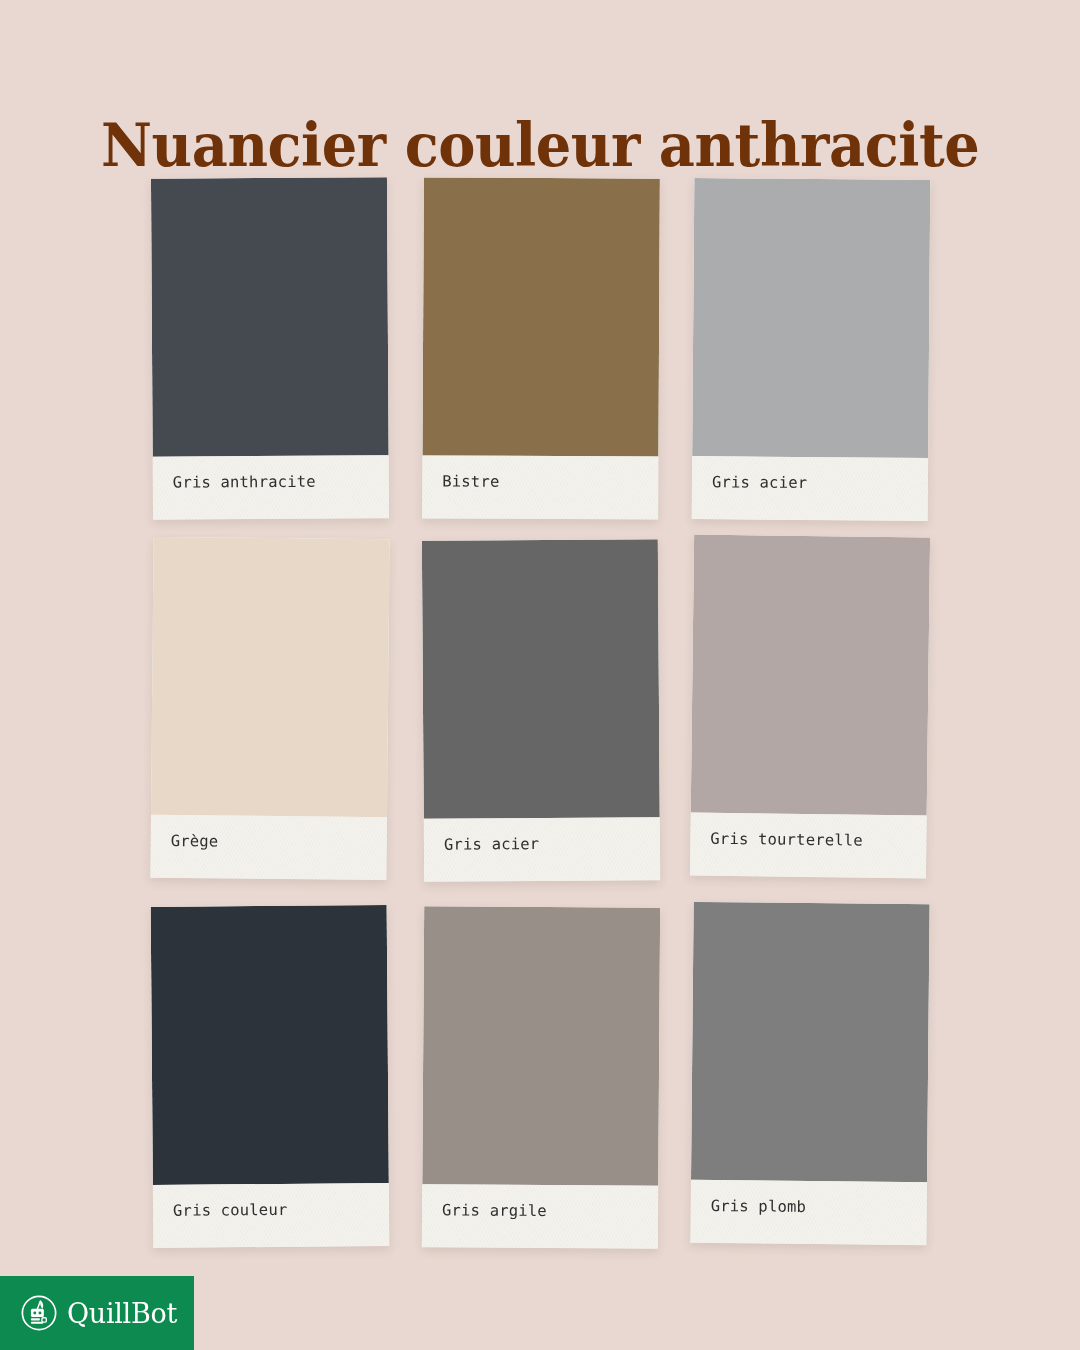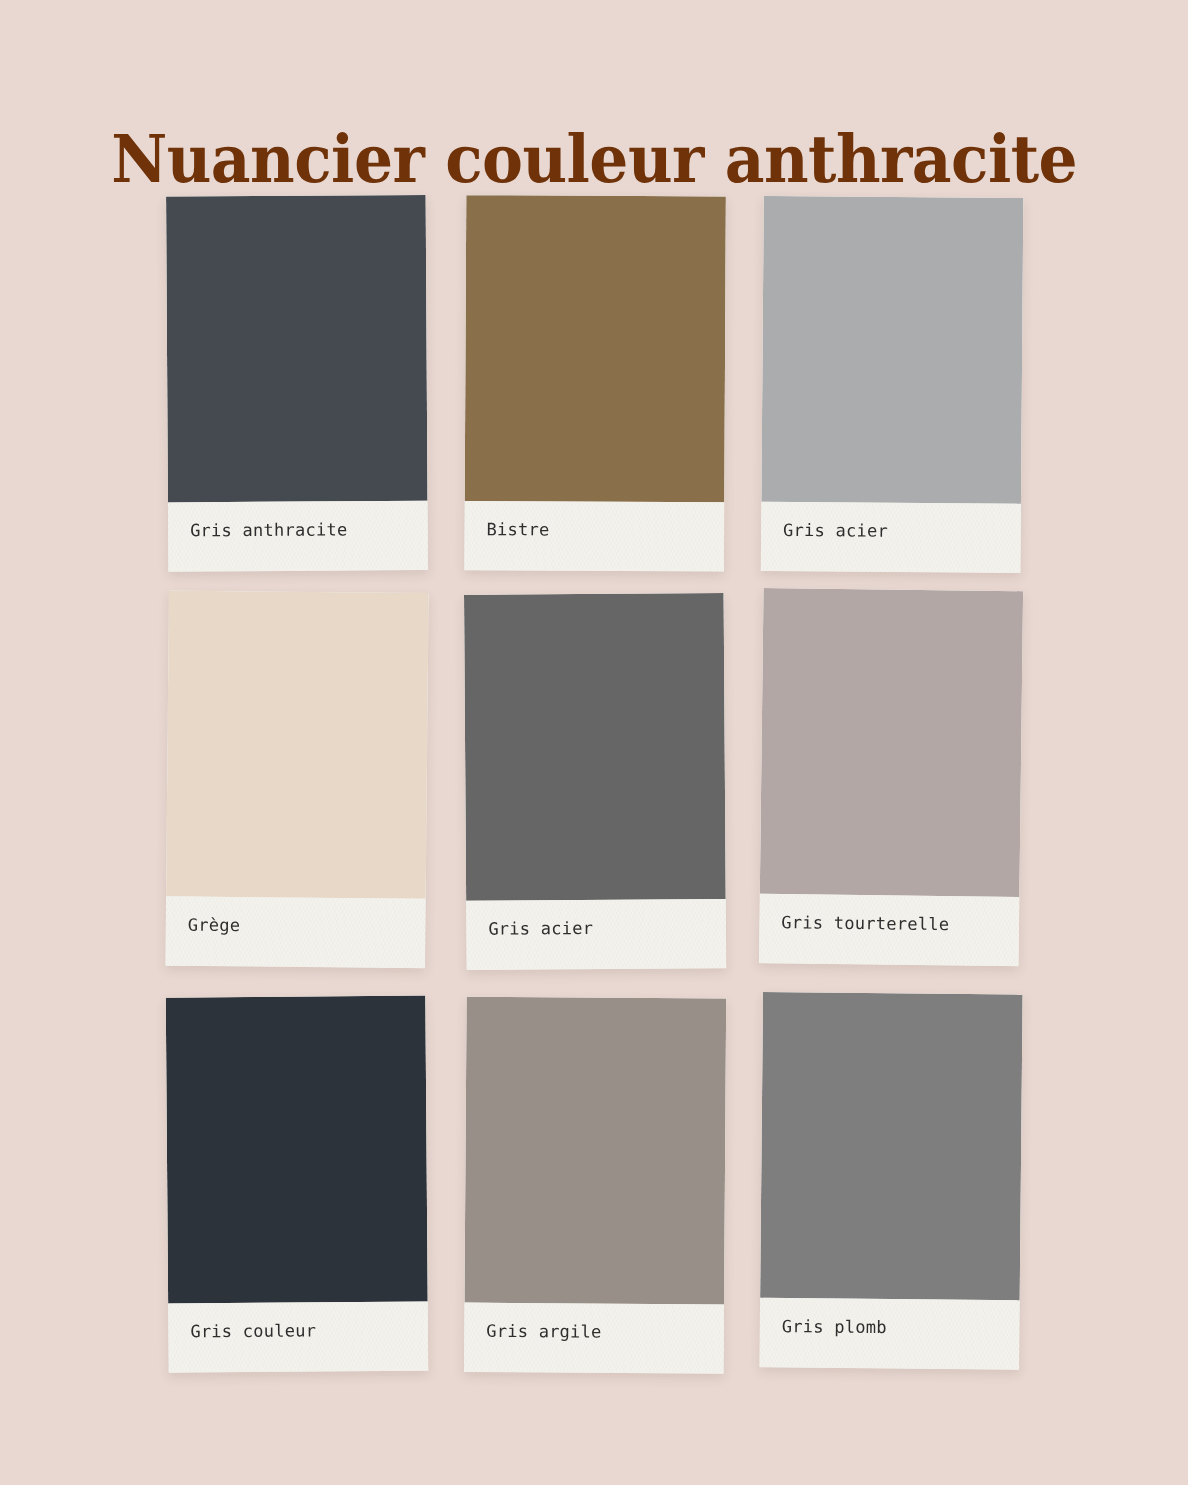--- a/index.html
+++ b/index.html
@@ -209,14 +209,30 @@
 
     <div class="card col-2 row-2 r2c2">
       <div class="swatch" style="background: rgb(126, 126, 126);"></div>
       <div class="caption-area">
         <span class="label">Gris plomb</span>
       </div>
     </div>
 
   </div>
 
+  <div class="brand" style="background: rgb(13, 138, 79); color: rgb(255, 255, 255);">
+    <span class="mark">
+      <svg viewBox="0 0 40 40" width="38" height="38" aria-hidden="true">
+        <circle cx="20" cy="20" r="17.5" fill="none" stroke="#ffffff" stroke-width="1.8"></circle>
+        <path d="M21.5 6.5 C24.6 9.2 25.2 13.0 23.4 15.6 C21.6 13.3 20.6 9.8 21.5 6.5 Z" fill="#ffffff"></path>
+        <path d="M21.3 7.6 C20.2 11.2 19.0 14.8 16.4 19.4" fill="none" stroke="#ffffff" stroke-width="1.5" stroke-linecap="round"></path>
+        <rect x="11.5" y="15.6" width="13.6" height="8.6" rx="1.6" fill="#ffffff"></rect>
+        <circle cx="15.6" cy="19.9" r="1.55" fill="#0d8a4f"></circle>
+        <circle cx="21.0" cy="19.9" r="1.55" fill="#0d8a4f"></circle>
+        <rect x="11.5" y="25.6" width="9.4" height="2.2" rx="0.8" fill="#ffffff"></rect>
+        <rect x="11.5" y="29.2" width="13.0" height="2.2" rx="0.8" fill="#ffffff"></rect>
+        <rect x="23.1" y="25.0" width="4.6" height="4.6" rx="1.1" fill="none" stroke="#ffffff" stroke-width="1.4"></rect>
+      </svg>
+    </span>
+    <span class="wordmark">QuillBot</span>
+  </div>
 
 </div>
 
 </body></html>

